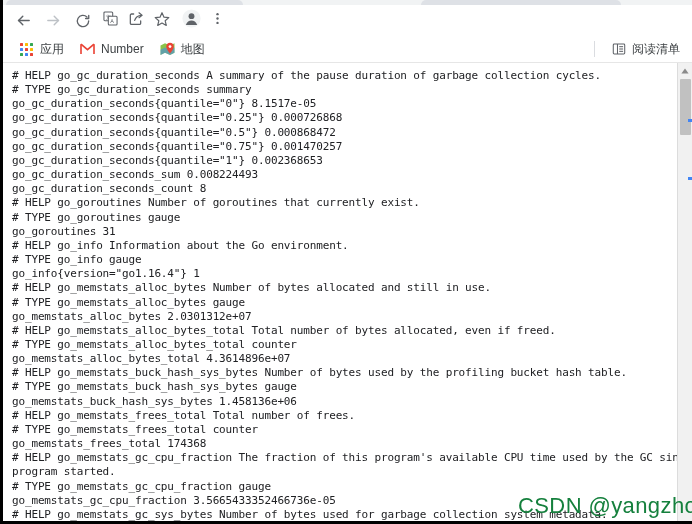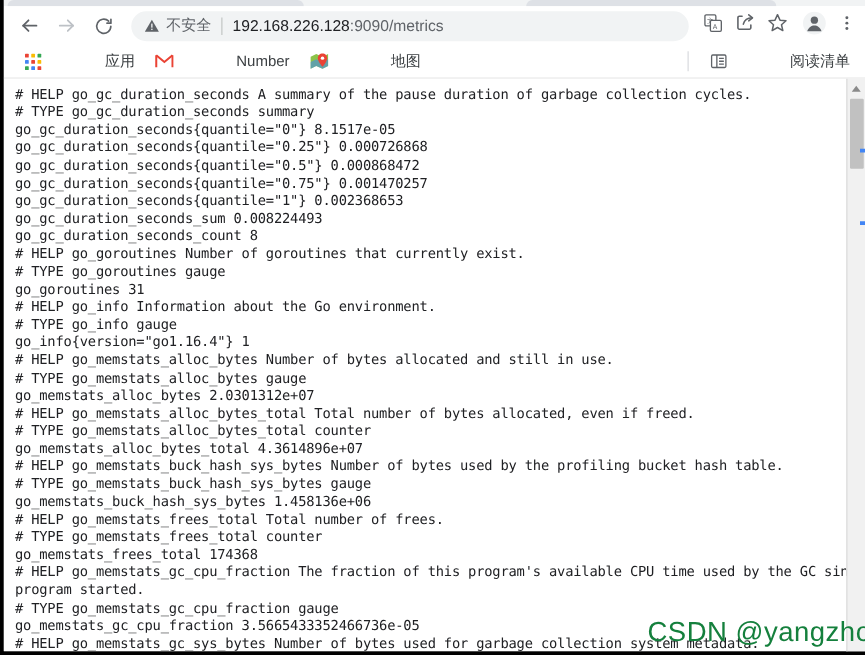--- a/index.html
+++ b/index.html
@@ -107,21 +107,20 @@
     border-bottom: 1px solid #e6e6e6;
     display: flex; align-items: center;
   }
   .bm {
     display: flex; align-items: center;
     height: 21px;
     padding: 0 7px;
     border-radius: 4px;
     margin-left: 2px;
     white-space: nowrap;
-    gap: 44px;
   }
   .bm:first-child { margin-left: 9px; }
   .bm-label {
     font-size: 12px;
     color: #3c4043;
     margin-left: 6px;
   }
   .bm-ico { width: 15px; height: 15px; display: flex; align-items: center; justify-content: center; flex: 0 0 auto; }
   .bm-spacer { flex: 1 1 auto; }
   .bm-right { display: flex; align-items: center; padding-right: 8px; }
@@ -228,32 +227,20 @@
 
     <div class="navbtn reload">
       <span>
         <svg width="16" height="16" viewBox="0 0 24 24" fill="none" stroke="#5f6368" stroke-width="2" stroke-linecap="round">
           <path d="M20.5 12a8.5 8.5 0 1 1-2.6-6.1"></path>
           <polyline points="20.6,3.6 20.6,8.3 15.9,8.3" stroke-linejoin="round"></polyline>
         </svg>
       </span>
     </div>
 
-    <div class="omnibox">
-      <span class="warn-icon">
-        <svg width="13" height="13" viewBox="0 0 24 24" fill="#5f6368">
-          <path d="M12 3.5 L22.4 21 L1.6 21 Z"></path>
-          <rect x="11" y="9" width="2" height="6" fill="#f1f3f4"></rect>
-          <rect x="11" y="16.5" width="2" height="2" fill="#f1f3f4"></rect>
-        </svg>
-      </span>
-      <span class="not-secure">不安全</span>
-      <span class="omni-sep"></span>
-      <span class="url"><span class="host">192.168.226.128</span><span class="path">:9090/metrics</span></span>
-    </div>
 
     <div class="tool-icons">
 
       <div class="ticon">
         <span>
           <svg width="15" height="15" viewBox="0 0 24 24">
             <rect x="1.5" y="1.5" width="14" height="14" rx="1.6" fill="none" stroke="#5f6368" stroke-width="1.7"></rect>
             <text x="4.2" y="12.2" font-family="DejaVu Sans, sans-serif" font-size="8.5" fill="#5f6368">文</text>
             <rect x="8.5" y="8.5" width="14" height="14" rx="1.6" fill="#ffffff" stroke="#5f6368" stroke-width="1.7"></rect>
             <text x="11.6" y="19.4" font-family="DejaVu Sans, sans-serif" font-size="8.5" fill="#5f6368">A</text>

